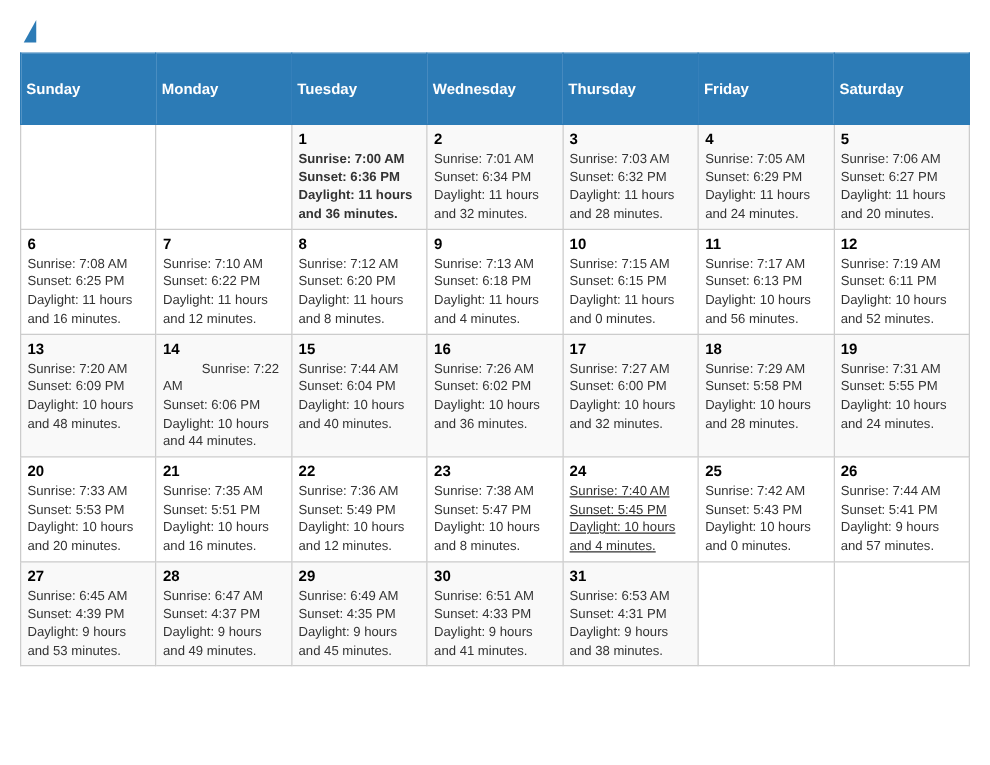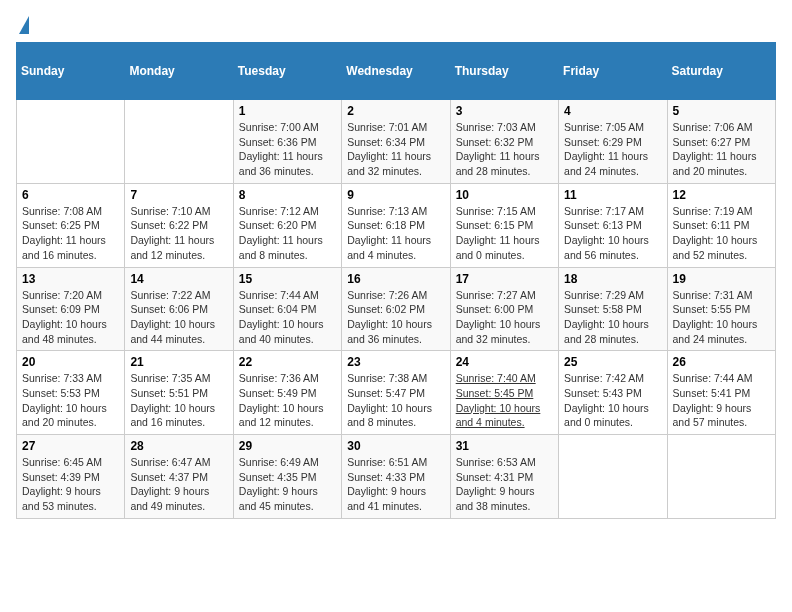--- a/index.html
+++ b/index.html
@@ -105,21 +105,21 @@
         <th>Wednesday</th>
         <th>Thursday</th>
         <th>Friday</th>
         <th>Saturday</th>
       </tr>
   </thead>
   <tbody id="calendar-body">
   <tr>
         <td class="empty-cell"></td>
         <td class="empty-cell"></td>
-        <td><span class="day-number">1</span><span class="day-info" style="white-space: pre-line;">Sunrise: 7:00 AM
+        <td><span class="day-number">1</span><span class="day-info" style="white-space: pre-line; font-weight: bold;">Sunrise: 7:00 AM
 Sunset: 6:36 PM
 Daylight: 11 hours and 36 minutes.</span></td>
         <td><span class="day-number">2</span><span class="day-info" style="white-space: pre-line;">Sunrise: 7:01 AM
 Sunset: 6:34 PM
 Daylight: 11 hours and 32 minutes.</span></td>
         <td><span class="day-number">3</span><span class="day-info" style="white-space: pre-line;">Sunrise: 7:03 AM
 Sunset: 6:32 PM
 Daylight: 11 hours and 28 minutes.</span></td>
         <td><span class="day-number">4</span><span class="day-info" style="white-space: pre-line;">Sunrise: 7:05 AM
 Sunset: 6:29 PM
@@ -148,21 +148,21 @@
 Sunset: 6:13 PM
 Daylight: 10 hours and 56 minutes.</span></td>
         <td><span class="day-number">12</span><span class="day-info" style="white-space: pre-line;">Sunrise: 7:19 AM
 Sunset: 6:11 PM
 Daylight: 10 hours and 52 minutes.</span></td>
       </tr>
       <tr>
         <td><span class="day-number">13</span><span class="day-info" style="white-space: pre-line;">Sunrise: 7:20 AM
 Sunset: 6:09 PM
 Daylight: 10 hours and 48 minutes.</span></td>
-        <td><span class="day-number">14</span><span class="day-info" style="white-space: pre-line;">Sunrise: 7:22 AM
+        <td><span class="day-number">14</span><span class="day-info" style="white-space: pre-line; margin-left: 31px;">Sunrise: 7:22 AM
 Sunset: 6:06 PM
 Daylight: 10 hours and 44 minutes.</span></td>
         <td><span class="day-number">15</span><span class="day-info" style="white-space: pre-line;">Sunrise: 7:44 AM
 Sunset: 6:04 PM
 Daylight: 10 hours and 40 minutes.</span></td>
         <td><span class="day-number">16</span><span class="day-info" style="white-space: pre-line;">Sunrise: 7:26 AM
 Sunset: 6:02 PM
 Daylight: 10 hours and 36 minutes.</span></td>
         <td><span class="day-number">17</span><span class="day-info" style="white-space: pre-line;">Sunrise: 7:27 AM
 Sunset: 6:00 PM

